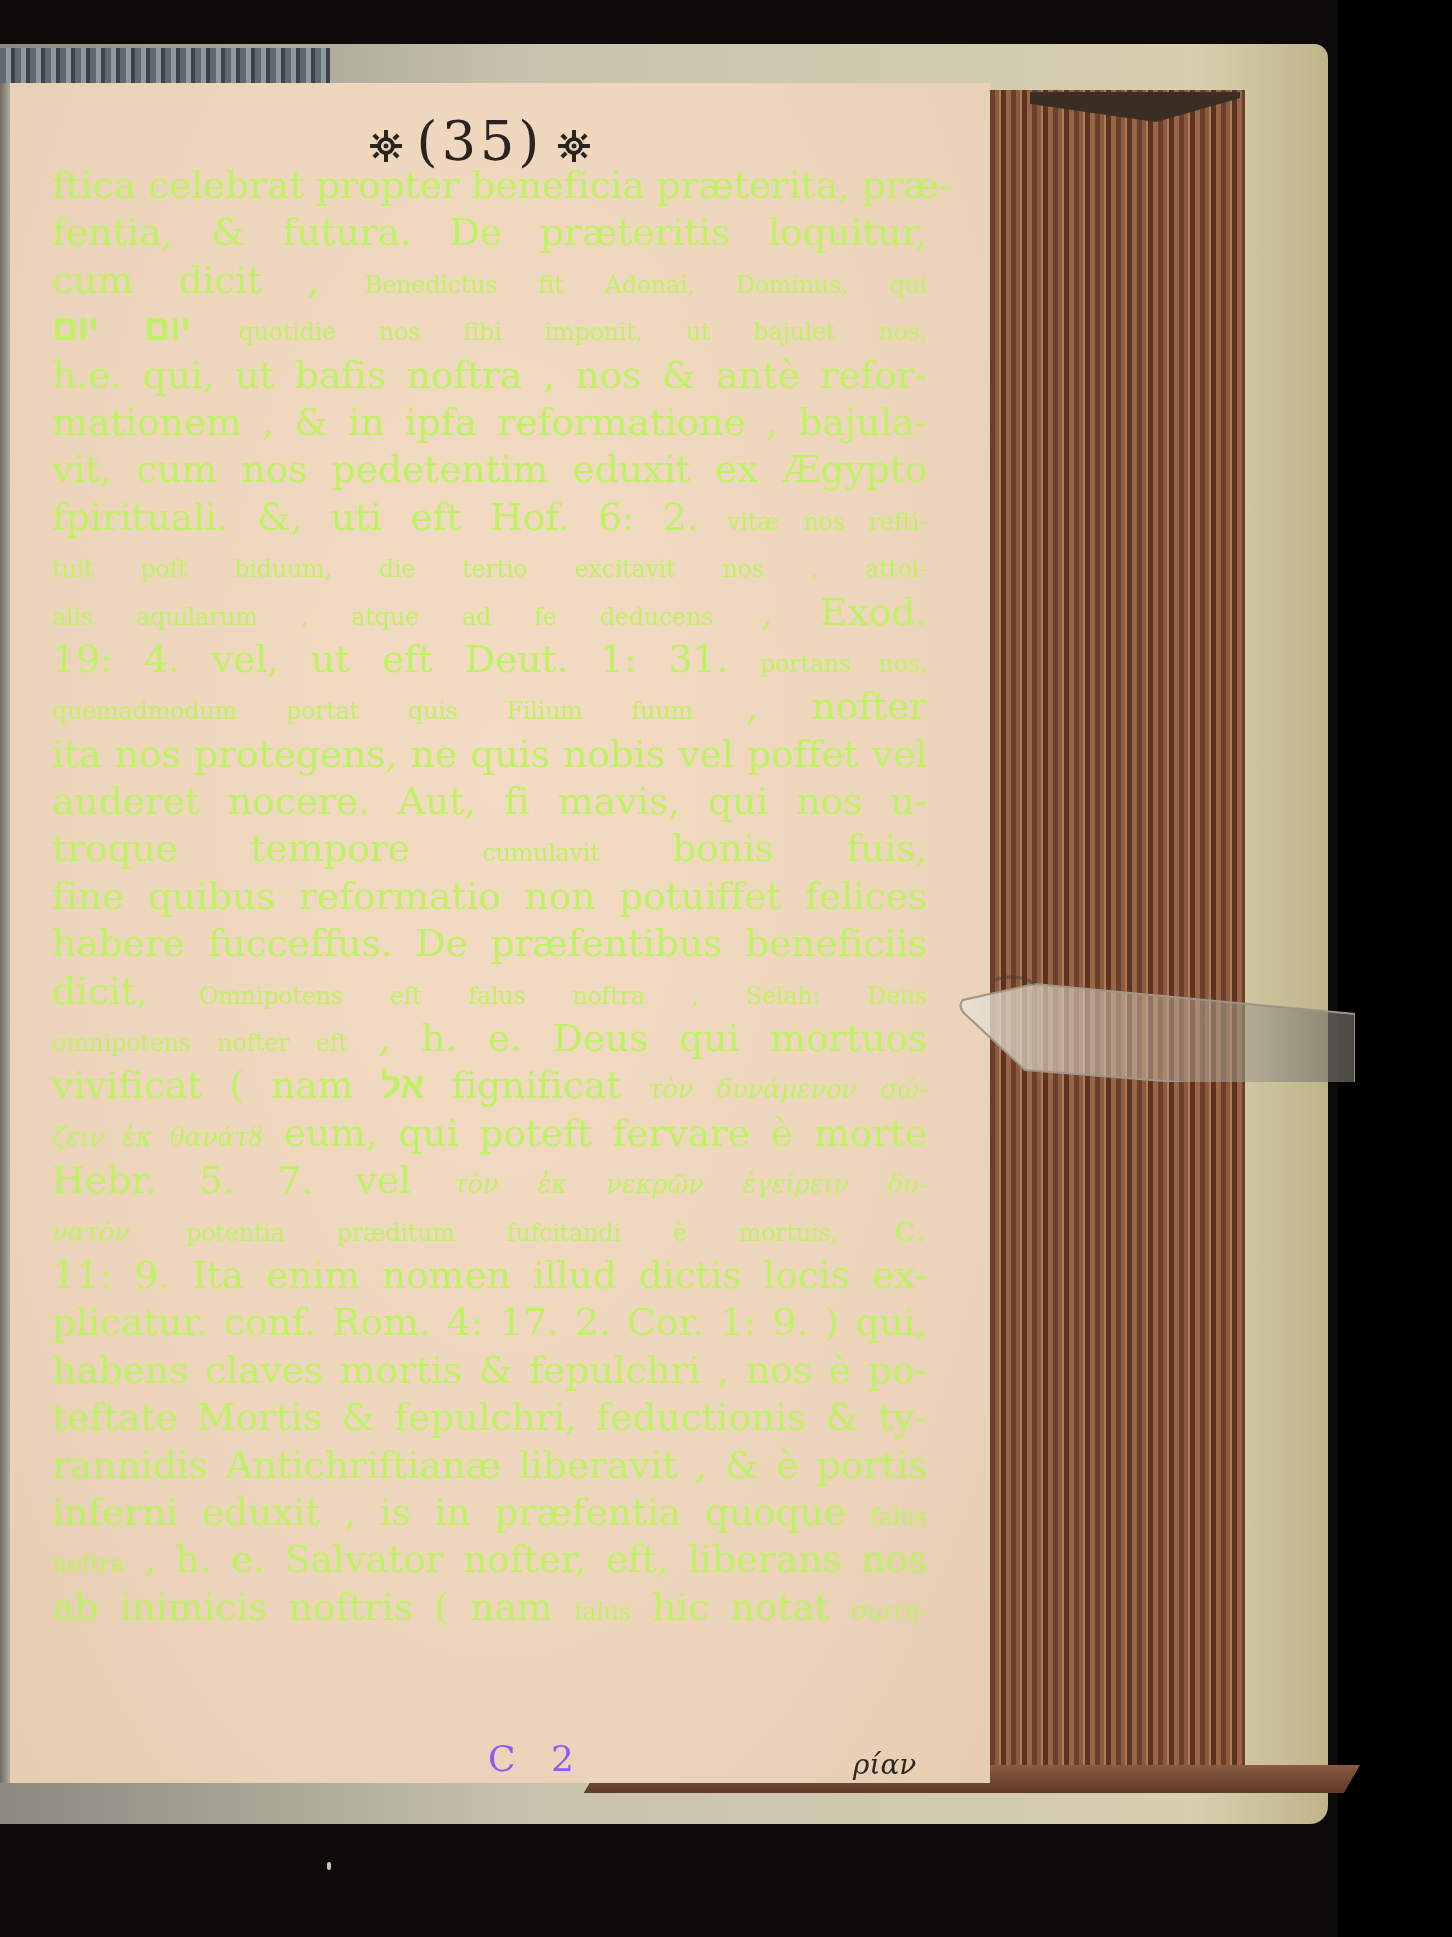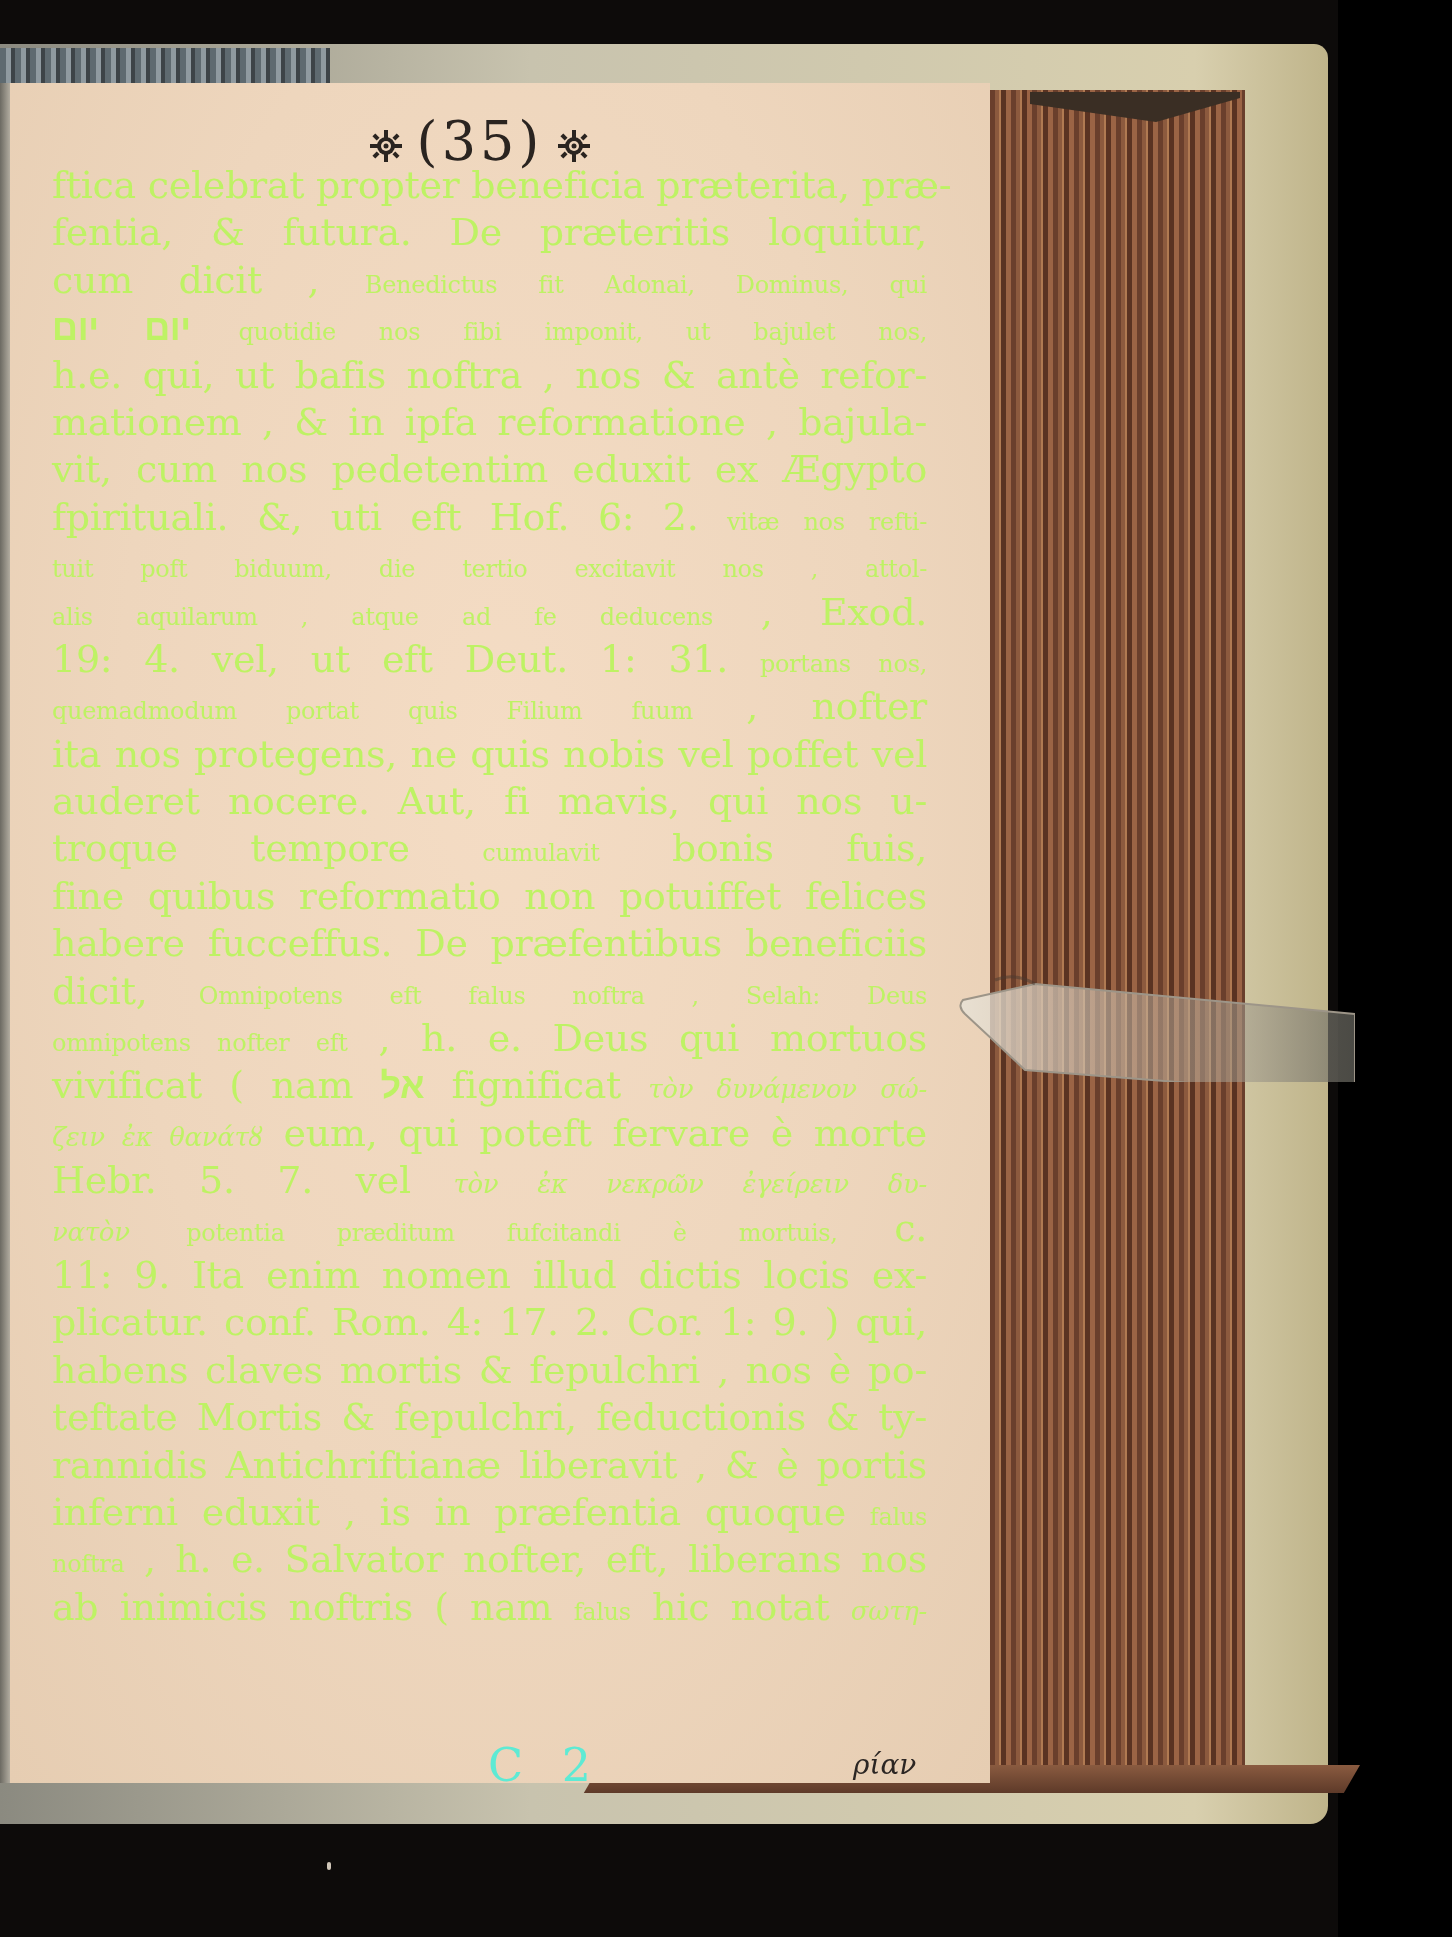--- a/index.html
+++ b/index.html
@@ -12,21 +12,21 @@
   .edge-bottom { position:absolute; left:600px; top:1765px; width:760px; height:28px; background:linear-gradient(180deg,#8a5b40,#5e3a29); transform:skewX(-30deg); transform-origin:left top; }
   .page { position:absolute; left:10px; top:83px; width:980px; height:1700px; background:radial-gradient(ellipse at 50% 40%,#f4dcc4 0%,#eed6bd 55%,#e6cdb2 100%); }
   .page-left-shadow { position:absolute; left:0; top:83px; width:14px; height:1700px; background:linear-gradient(90deg,#6c6a62,#cdc6b8); }
   .header { position:absolute; left:320px; top:110px; width:320px; text-align:center; font-size:54px; color:#2a2420; letter-spacing:4px; }
   .orn { display:inline-block; width:34px; height:34px; vertical-align:middle; margin:0 14px; }
   .lines { position:absolute; left:52px; top:162px; width:875px; }
   .line { height:47.4px; line-height:47.4px; font-size:38px; color:#bef264; white-space:nowrap; text-align:justify; text-align-last:justify; letter-spacing:-0.3px; }
   .it { font-size:24px;margin-top:33px; }
   .heb { font-family:Liberation Sans, sans-serif; font-weight:bold; font-size:36px; }
   .grk { font-style:italic; font-size:26px; }
-  .sig { position:absolute; left:488px; top:1738px; font-size:46px; color:#5eead4; letter-spacing:12px; }
+  .sig { position:absolute; left:488px; top:1738px; font-size:36px; color:#8b5cf6; letter-spacing:12px; }
   .catch { position:absolute; left:853px; top:1748px; font-size:28px; font-style:italic; color:#2c2623; }
   .clip { position:absolute; left:955px; top:962px; width:400px; height:120px; }
   .speck { position:absolute; width:4px; height:8px; background:#cfc6b8; border-radius:2px; }
 </style>
 </head>
 <body>
 
 <div class="bg-dark"></div>
 <div class="cover"></div>
 <div class="spine-left"></div>

